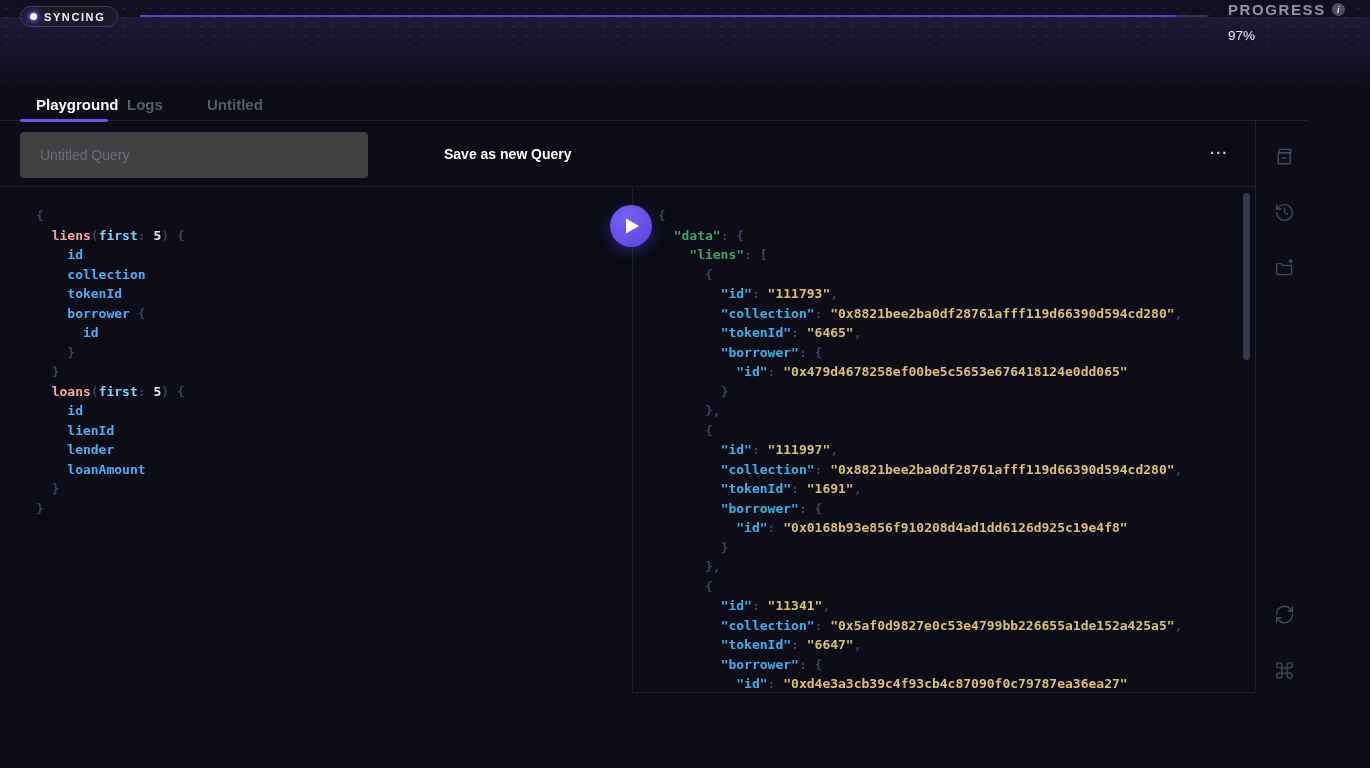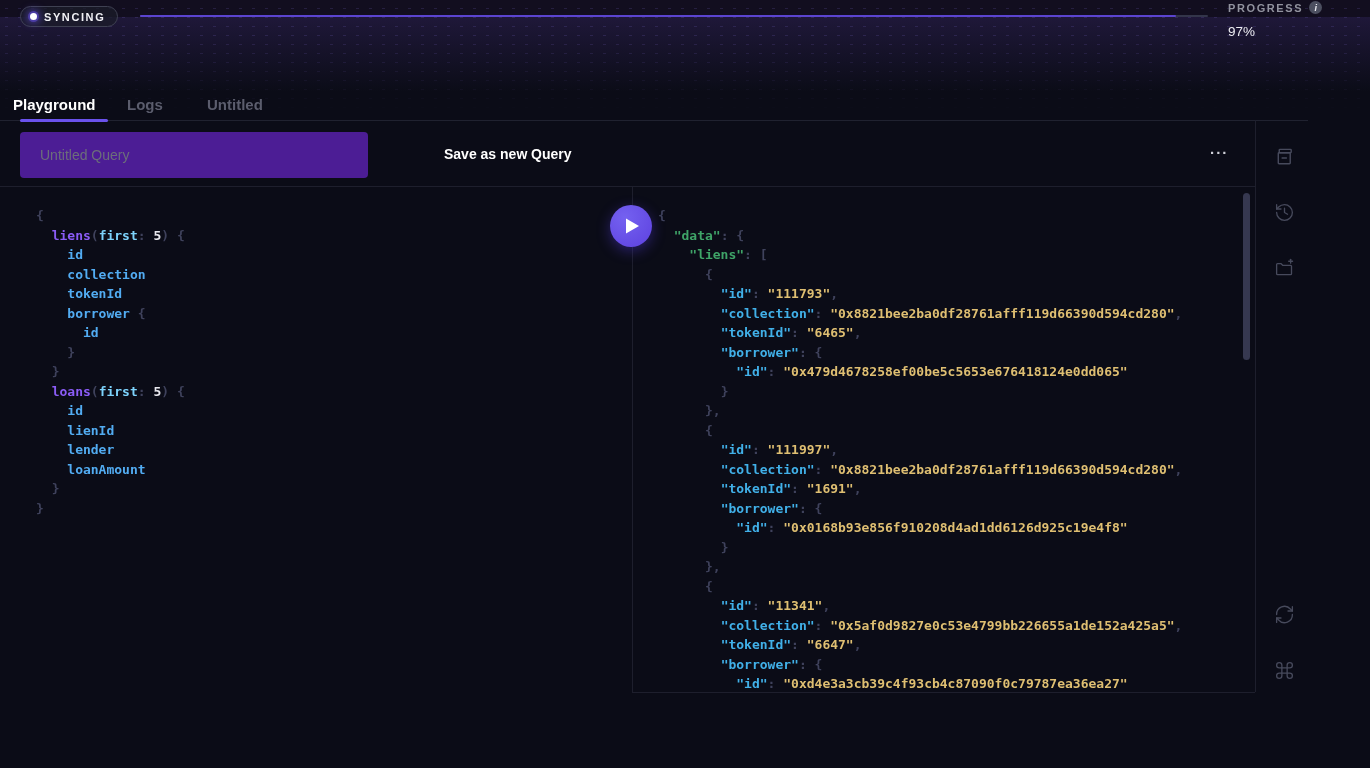--- a/index.html
+++ b/index.html
@@ -42,43 +42,43 @@
   .syncing-label { font-size:11px; font-weight:800; letter-spacing:1.6px; color:#f1f1f6; }
 
   .progress-track {
     position:absolute; left:140px; top:15px; width:1068px; height:2px;
     background:#33354a; border-radius:1px;
   }
   .progress-fill { height:2px; background:#5b44d0; border-radius:1px; }
 
   .progress-meta { position:absolute; left:1228px; top:1px; }
   .progress-label-row { display:flex; align-items:center; gap:6px; }
-  .progress-label { font-size:11px; font-weight:800; letter-spacing:1.6px; color:#92939f; }
+  .progress-label { font-size:15px; font-weight:800; letter-spacing:1.6px; color:#92939f; }
   .info-icon {
     width:13px; height:13px; border-radius:50%;
     background:#4c4f60; color:#e9e9ef;
     font-size:9px; font-weight:700; font-style:italic;
     display:flex; align-items:center; justify-content:center;
     cursor:default;
   }
   .progress-value { margin-top:10px; font-size:13.5px; font-weight:500; color:#ededf3; }
 
   
   .tabbar-border { position:absolute; left:0; top:120px; width:1308px; height:1px; background:#202230; }
   .tab { position:absolute; top:96px; font-size:15px; font-weight:700; color:#5b5d6d; cursor:pointer; }
   .tab.active { color:#ffffff; }
   .tab-underline { position:absolute; left:20px; top:119px; width:88px; height:3px; background:#6a52ec; border-radius:2px; }
-  .tab-playground { left:13px; }
+  .tab-playground { left:36px; }
   .tab-logs { left:127px;text-align:right; }
   .tab-details { left:207px; }
 
   
   .query-name-input {
     position:absolute; left:20px; top:132px; width:348px; height:46px;
-    background:#4c1d95; border:none; border-radius:4px;
+    background:#404040; border:none; border-radius:4px;
     padding:0 20px; font-family:"Liberation Sans", sans-serif;
     font-size:14px; color:#9a9ba6; outline:none;
   }
   .query-name-input::placeholder { color:#6c6e7b; }
   .toolbar-btn {
     position:absolute; top:146px; background:none; border:none;
     font-family:"Liberation Sans", sans-serif;
     font-size:14px; font-weight:700; color:#ffffff; cursor:pointer;
   }
   .btn-save { left:400px;margin-left:44px; }
@@ -95,21 +95,21 @@
   .divider-bottom { position:absolute; left:632px; top:692px; width:623px; height:1px; background:#1e1f2d; }
 
   .code {
     font-family:"DejaVu Sans Mono", monospace;
     font-size:13px; font-weight:700; line-height:19.5px; white-space:pre;
   }
   .editor-pane { position:absolute; left:36px; top:206px; width:580px; height:486px; overflow:hidden; }
   .result-pane { position:absolute; left:658px; top:206px; width:575px; height:486px; overflow:hidden; }
 
   .tk-p { color:#3f425c; }
-  .tk-f { color:#8b5cf6; }
+  .tk-f { color:#fca5a5; }
   .tk-a { color:#7dd3fc; }
   .tk-n { color:#e8e8ee; }
   .tk-l { color:#52acf2; }
   .tk-k { color:#3fa468; }
   .tk-i { color:#41b0e8; }
   .tk-v { color:#dfbf72; }
 
   .play-button {
     position:absolute; left:610px; top:205px; width:42px; height:42px;
     border-radius:50%; border:none; cursor:pointer;

